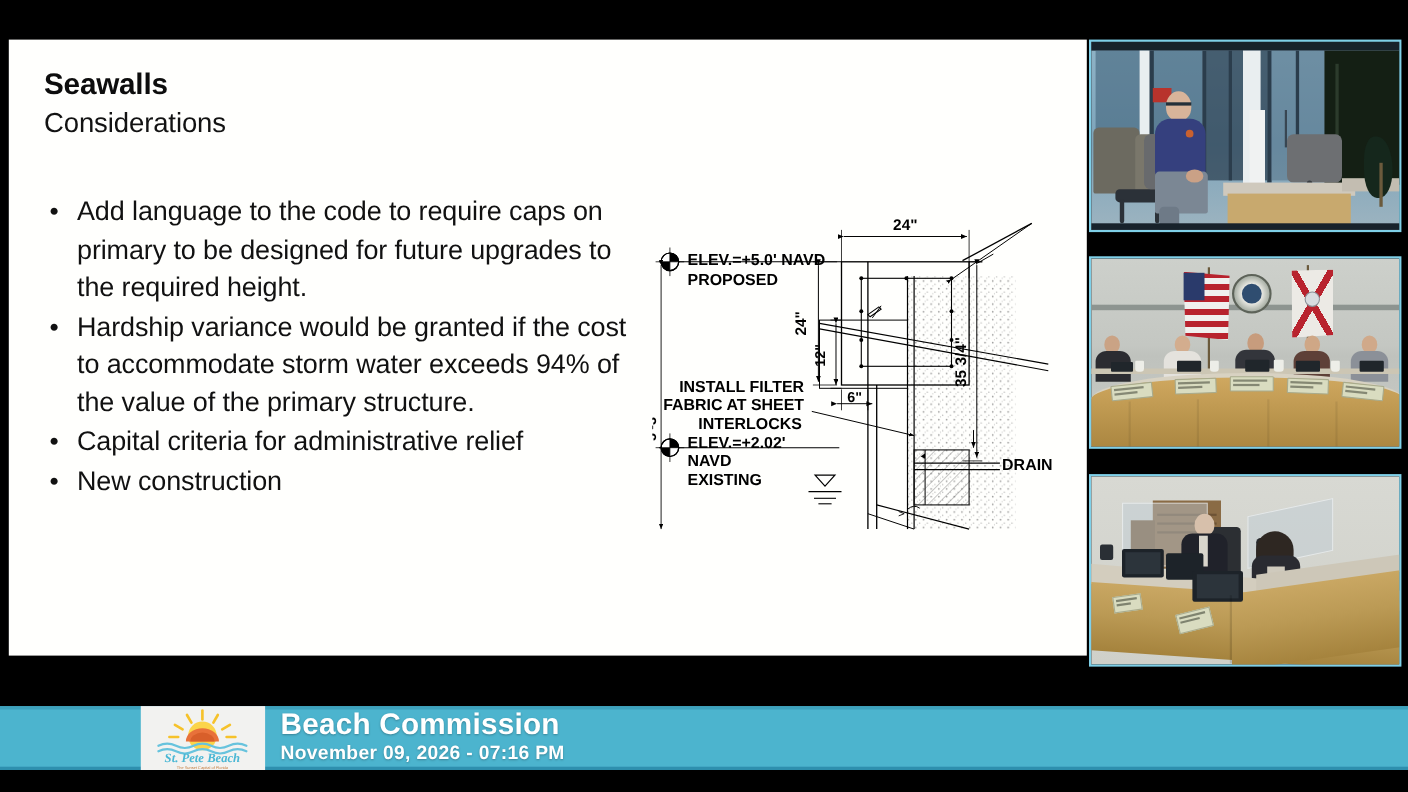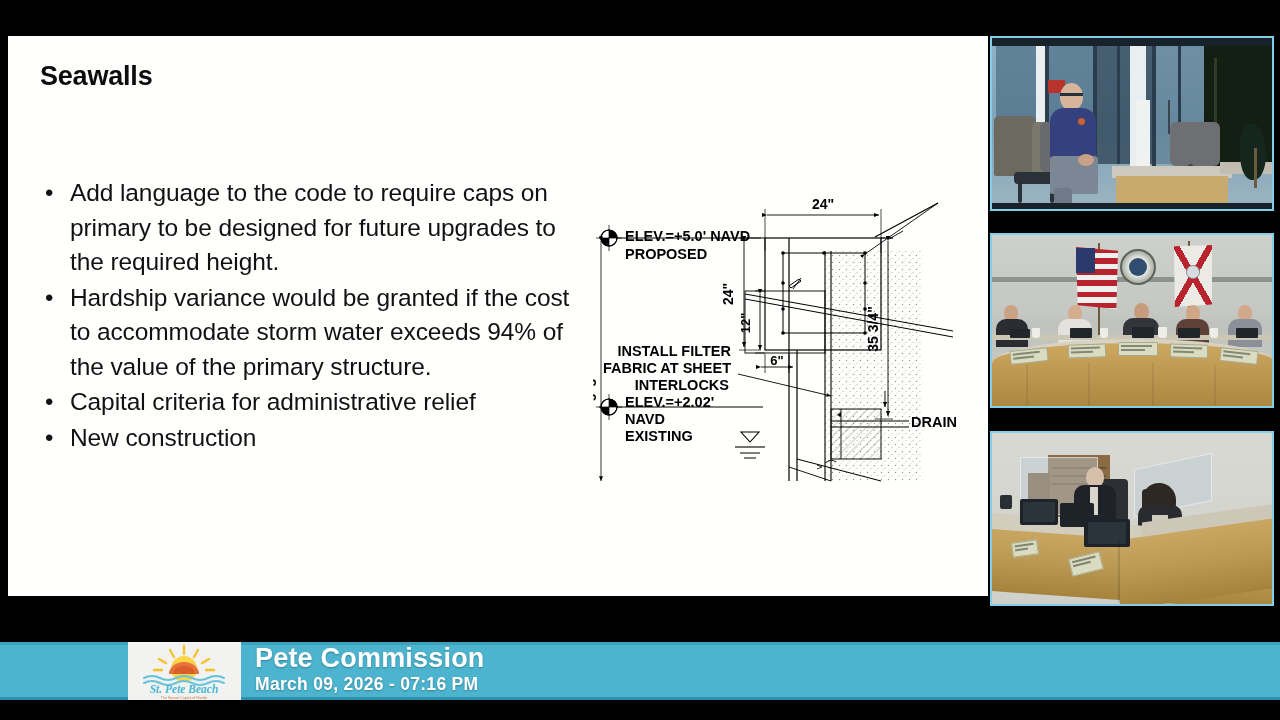--- a/index.html
+++ b/index.html
@@ -167,20 +167,21 @@
 </style>
 </head>
 <body>
 
 <div id="stage">
 
   <div class="slide">
     <div class="slide-inner">
 
       <div class="slide-title">Seawalls</div>
+      <div class="slide-subtitle">Considerations</div>
 
       <div class="bullets">
         <div class="bullet">
           <span class="bullet-dot">•</span>
           <span class="bullet-text">Add language to the code to require caps on primary to be designed for future upgrades to the required height.</span>
         </div>
         <div class="bullet">
           <span class="bullet-dot">•</span>
           <span class="bullet-text">Hardship variance would be granted if the cost to accommodate storm water exceeds 94% of the value of the primary structure.</span>
         </div>
@@ -541,18 +542,18 @@
           <path d="M16,36 q8,-4 16,0 t16,0 t16,0 t16,0 t16,0"></path>
           <path d="M16,41 q8,-4 16,0 t16,0 t16,0 t16,0 t16,0"></path>
         </g>
 
         <text x="56" y="51" font-family="'Liberation Serif',serif" font-size="11.5" font-style="italic" font-weight="bold" fill="#49b7d4" text-anchor="middle">St. Pete Beach</text>
         <text x="56" y="57" font-family="'Liberation Sans',sans-serif" font-size="3.6" fill="#c47a3a" text-anchor="middle">The Sunset Capital of Florida</text>
       </svg>
     </div>
 
     <div class="banner-text">
-      <div class="banner-title">Pete Commission</div>
-      <div class="banner-sub">March 09, 2026 - 07:16 PM</div>
+      <div class="banner-title">Beach Commission</div>
+      <div class="banner-sub">November 09, 2026 - 07:16 PM</div>
     </div>
   </div>
 
 </div>
 
 </body></html>

